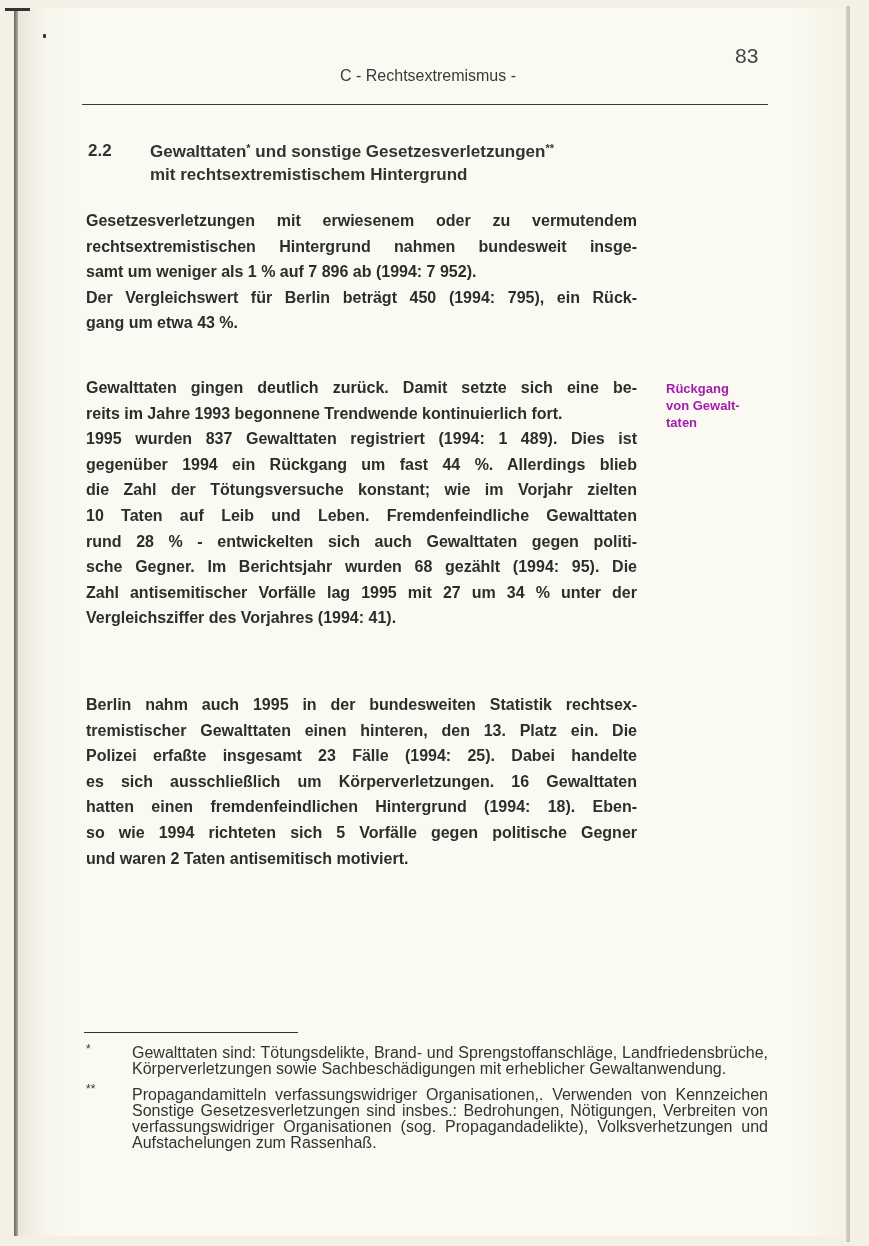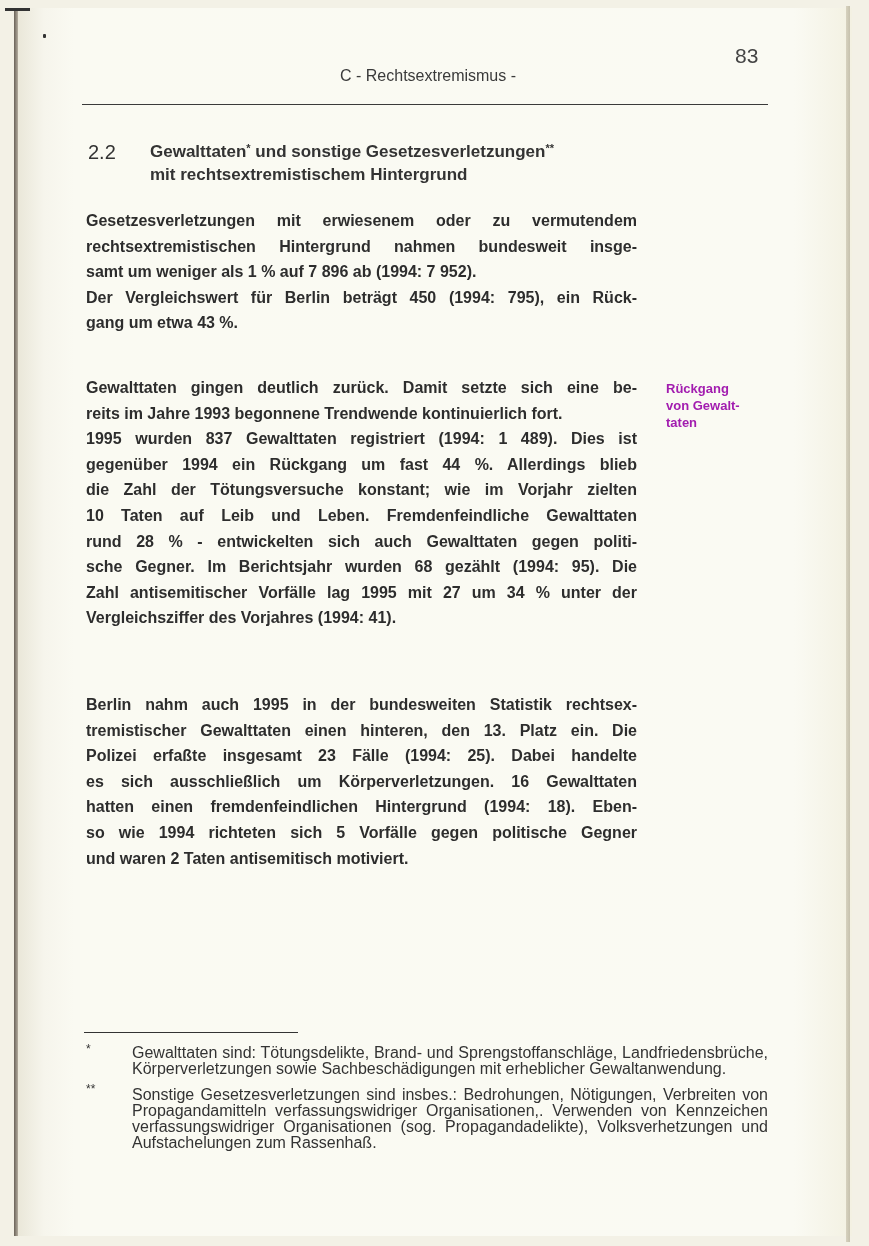--- a/index.html
+++ b/index.html
@@ -25,21 +25,21 @@
     position: absolute; left: 846px; top: 6px; width: 4px; height: 1236px;
     background: linear-gradient(90deg, #d7d2bf, #c6c1ad);
   }
   .dot { position: absolute; left: 43px; top: 34px; width: 3px; height: 4px; background: #333; border-radius: 1px; }
 
   .abs { position: absolute; }
   .page-number { left: 735px; top: 44px; font-size: 21px; color: #444; }
   .running-head { left: 340px; top: 67px; font-size: 16px; color: #3a3a3a; }
   .head-rule { left: 82px; top: 104px; width: 686px; height: 0; border-top: 1.6px solid #3a3a3a; }
 
-  .section-num { left: 88px; top: 141px; font-size: 20px; font-weight: normal; color: #333; }
+  .section-num { left: 88px; top: 141px; font-size: 17px; font-weight: bold; color: #333; }
   .section-title { left: 150px; top: 140px; font-size: 17px; font-weight: bold; color: #333; line-height: 23px; width: 520px; }
   .section-title sup { font-size: 11px; vertical-align: top; position: relative; top: -3px; }
 
   .para {
     left: 86px; width: 551px; font-size: 16px; line-height: 25.6px;
     text-align: justify; color: #2d2d2d; font-weight: bold;
   }
   .para .line { display: block; text-align: justify; text-align-last: justify; white-space: nowrap; height: 25.6px; }
   .para .line.last { text-align-last: left; }
   .p1 { top: 208px; }
@@ -121,17 +121,17 @@
 <div class="abs foot-rule"></div>
 
 <div class="abs fn-mark fn1-mark">*</div>
 <div class="abs fn-text fn1">
   <span class="line">Gewalttaten sind: Tötungsdelikte, Brand- und Sprengstoffanschläge, Landfriedensbrüche,</span>
   <span class="line last">Körperverletzungen sowie Sachbeschädigungen mit erheblicher Gewaltanwendung.</span>
 </div>
 
 <div class="abs fn-mark fn2-mark">**</div>
 <div class="abs fn-text fn2">
+  <span class="line">Propagandamitteln verfassungswidriger Organisationen,. Verwenden von Kennzeichen</span>
   <span class="line">Sonstige Gesetzesverletzungen sind insbes.: Bedrohungen, Nötigungen, Verbreiten von</span>
-  <span class="line">Propagandamitteln verfassungswidriger Organisationen,. Verwenden von Kennzeichen</span>
   <span class="line">verfassungswidriger Organisationen (sog. Propagandadelikte), Volksverhetzungen und</span>
   <span class="line last">Aufstachelungen zum Rassenhaß.</span>
 </div>
 
 </body></html>

